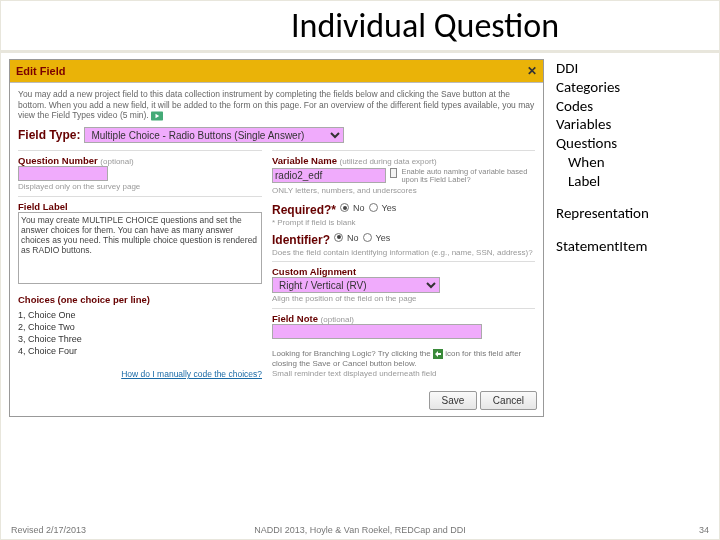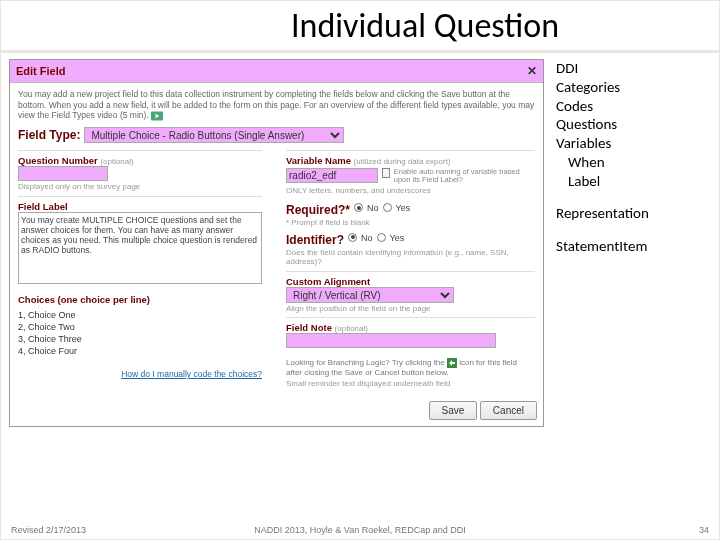--- a/index.html
+++ b/index.html
@@ -1,31 +1,31 @@
 <!DOCTYPE html>
 <html><head>
 <meta charset="utf-8">
 <style>
   * { box-sizing: border-box; margin: 0; padding: 0; }
   html, body { width: 720px; height: 540px; font-family: Arial, Helvetica, sans-serif; background: #fff; color: #000; }
   .slide { width: 720px; height: 540px; position: relative; border: 1px solid #e8e6dc; }
   .title { font-family: Calibri, Arial, sans-serif; font-size: 34px; font-weight: 400; text-align: center; padding: 4px 0 4px 130px; border-bottom: 3px solid #e8e6dc; }
   .body { display: flex; padding: 6px 10px 0 8px; }
   .screenshot { width: 535px; border: 1px solid #999; background: #fff; font-size: 9px; color: #555; }
-  .ss-head { background: #f0abfc; border-bottom: 1px solid #bbb; padding: 4px 6px; display: flex; justify-content: space-between; align-items: center; color: #7a0000; font-weight: bold; font-size: 11px; }
+  .ss-head { background: #eab308; border-bottom: 1px solid #bbb; padding: 4px 6px; display: flex; justify-content: space-between; align-items: center; color: #7a0000; font-weight: bold; font-size: 11px; }
   .close-x { font-weight: bold; color: #333; font-size: 12px; cursor: default; }
   .ss-inner { padding: 6px 8px; }
   .intro { color: #666; font-size: 8.5px; line-height: 1.25; margin-bottom: 6px; }
   .vidicon svg { width: 12px; height: 10px; vertical-align: middle; }
   .row { display: flex; align-items: center; gap: 4px; margin: 3px 0; }
   .lblmain { color: #600; font-weight: bold; font-size: 12px; }
   .opt { color: #999; font-size: 8px; font-weight: normal; }
   select.fake, input.fake { font-size: 10px; border: 1px solid #aaa; background: #f0abfc; padding: 1px 2px; color: #333; }
   select.fake { height: 16px; }
-  .twocol { display: flex; gap: 24px; }
+  .twocol { display: flex; gap: 10px; }
   .left { width: 244px; }
   .right { flex: 1; }
   .hint { color: #999; font-size: 8px; margin-top: 1px; line-height: 1.2; }
   .sectionhdr { color: #600; font-weight: bold; font-size: 9.5px; border-top: 1px solid #ddd; padding-top: 4px; margin-top: 4px; }
   textarea.fake { width: 100%; height: 72px; border: 1px solid #aaa; font-size: 8.5px; padding: 2px; color: #444; resize: none; font-family: Arial; }
   .link { color: #1a6aa6; text-decoration: underline; font-size: 8.5px; margin-top: 36px; }
   .choices { font-size: 9px; color: #333; line-height: 1.35; margin-top: 4px; }
   .radio { display: inline-block; width: 9px; height: 9px; border: 1px solid #777; border-radius: 50%; vertical-align: middle; position: relative; background: #fff; }
   .radio.sel::after { content: ""; position: absolute; inset: 1.5px; background: #444; border-radius: 50%; }
   .chk { display: inline-block; width: 10px; height: 10px; border: 1px solid #888; background: #f4f4f4; vertical-align: middle; }
@@ -92,21 +92,21 @@
               <span class="link">How do I manually code the choices?</span>
             </div>
           </div>
 
           <div class="right">
             <div class="sectionhdr">
               <span>Variable Name</span>
               <span class="opt">(utilized during data export)</span>
             </div>
             <div class="r-line" style="margin-top:2px">
-              <input class="fake" style="width: 92px;" value="radio2_edf">
+              <input class="fake" style="width: 114px;" value="radio2_edf">
               <span class="chk"></span>
               <span class="auto">Enable auto naming of variable based upon its Field Label?</span>
             </div>
             <div class="hint">ONLY letters, numbers, and underscores</div>
 
             <div class="r-line" style="margin-top:8px">
               <span class="lblmain">Required?*</span>
               <span class="radio sel"></span>
               <span>No</span>
               <span class="radio"></span>
@@ -150,22 +150,22 @@
       <div class="btns">
         <span class="btn">Save</span>
         <span class="btn">Cancel</span>
       </div>
     </div>
 
     <div class="sidebar">
       <div>DDI</div>
       <div>Categories</div>
       <div>Codes</div>
+      <div>Variables</div>
       <div>Questions</div>
-      <div>Variables</div>
       <div class="indent">When</div>
       <div class="indent">Label</div>
       <div class="sb-rep">Representation</div>
       <div class="sb-stmt">StatementItem</div>
     </div>
   </div>
 
   <div class="footer">
     <span>Revised 2/17/2013</span>
     <span class="c">NADDI 2013, Hoyle &amp; Van Roekel, REDCap and DDI</span>

